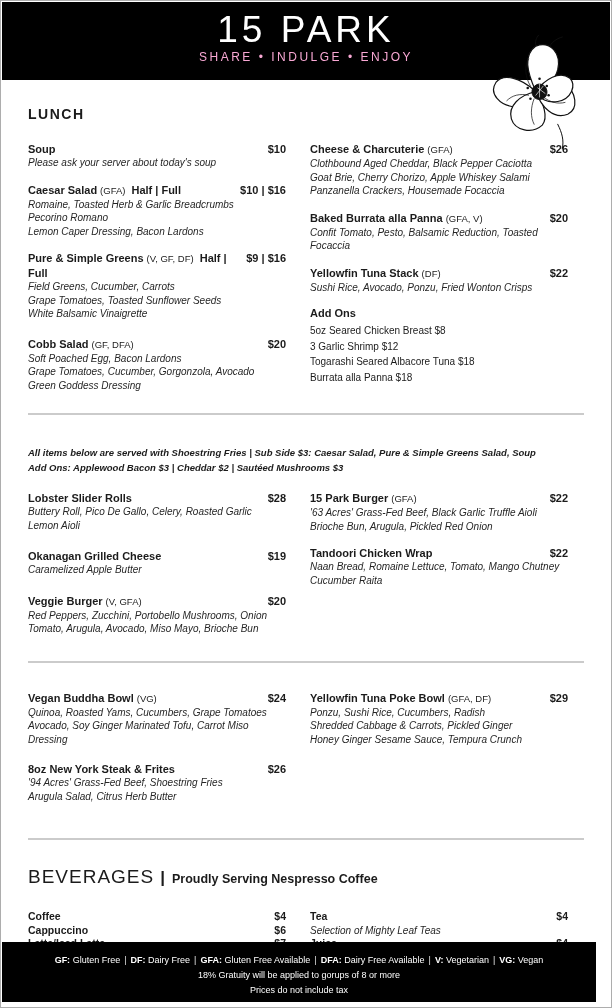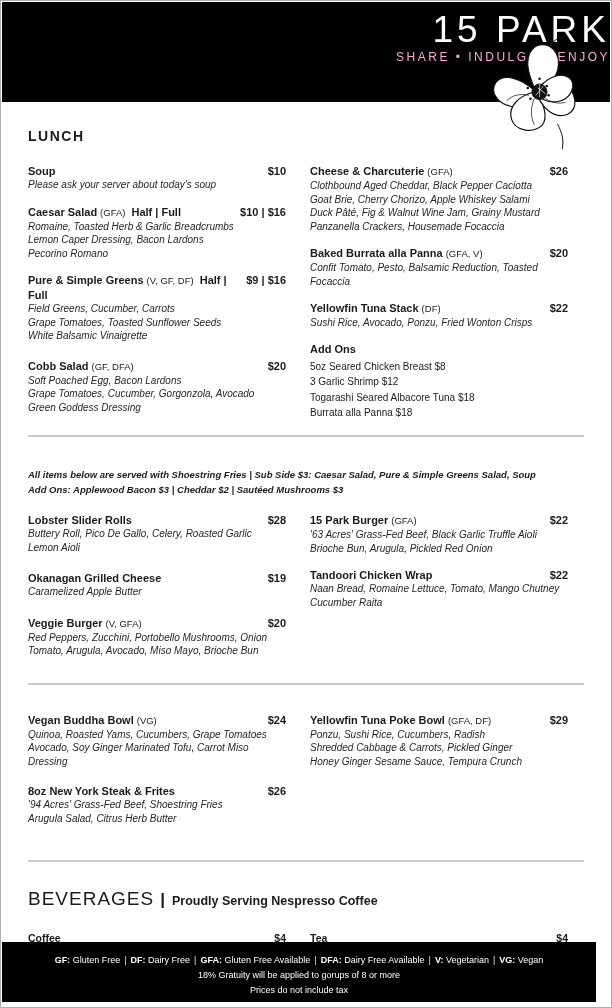--- a/index.html
+++ b/index.html
@@ -2,21 +2,21 @@
 <html><head>
 <meta charset="utf-8">
 <style>
   html,body{margin:0;padding:0;background:#e8e8e8;}
   .page{
     width:612px;height:1008px;margin:0 auto;position:relative;
     background:#fff;border:1px solid #adadad;box-sizing:border-box;
     font-family:"Liberation Sans",sans-serif;color:#1b1b1b;overflow:hidden;
   }
   
-  .header{background:#000;height:100px;margin:1px 1px 0 1px;text-align:right;}
+  .header{background:#000;height:78px;margin:1px 1px 0 1px;text-align:center;}
   .logo{color:#fff;font-size:37px;font-weight:300;letter-spacing:4px;padding-top:9px;line-height:38px;}
   .tagline{color:#f9a8d4;font-size:12px;letter-spacing:2.5px;margin-top:1px;font-weight:300;}
   .flower{position:absolute;top:32px;right:26px;width:100px;height:118px;z-index:5;}
   
   .content{padding:0 27px;}
   .lunch-title{margin:26px 0 20px 0;font-size:14px;font-weight:bold;letter-spacing:1.5px;}
   .cols{display:flex;gap:14px;}
   .col{flex:1;min-width:0;}
   .col.left{padding-right:10px;}
   .col.right{padding-right:16px;}
@@ -98,22 +98,22 @@
             </div>
           <div class="idesc">Please ask your server about today's soup</div>
         </div>
 
         <div class="item">
           <div class="ihead">
               <span><span>Caesar Salad</span><span class="itags">(GFA)</span><span class="isize">Half | Full</span></span>
               <span class="iprice">$10  |  $16</span>
             </div>
           <div class="idesc">Romaine, Toasted Herb &amp; Garlic Breadcrumbs</div>
+          <div class="idesc">Pecorino Romano</div>
           <div class="idesc">Lemon Caper Dressing, Bacon Lardons</div>
-          <div class="idesc">Pecorino Romano</div>
         </div>
 
         <div class="item">
           <div class="ihead">
               <span><span>Pure &amp; Simple Greens</span><span class="itags">(V, GF, DF)</span><span class="isize">Half | Full</span></span>
               <span class="iprice">$9 |  $16</span>
             </div>
           <div class="idesc">Field Greens, Cucumber, Carrots</div>
           <div class="idesc">Grape Tomatoes, Toasted Sunflower Seeds</div>
           <div class="idesc">White Balsamic Vinaigrette</div>
@@ -132,21 +132,20 @@
       </div>
       <div class="col right">
 
         <div class="item">
           <div class="ihead">
               <span><span>Cheese &amp; Charcuterie</span><span class="itags">(GFA)</span></span>
               <span class="iprice">$26</span>
             </div>
           <div class="idesc">Clothbound Aged Cheddar, Black Pepper Caciotta</div>
           <div class="idesc">Goat Brie, Cherry Chorizo, Apple Whiskey Salami</div>
-          <div class="idesc">Duck Pâté, Fig &amp; Walnut Wine Jam, Grainy Mustard</div>
           <div class="idesc">Panzanella Crackers, Housemade Focaccia</div>
         </div>
 
         <div class="item">
           <div class="ihead">
               <span><span>Baked Burrata alla Panna</span><span class="itags">(GFA, V)</span></span>
               <span class="iprice">$20</span>
             </div>
           <div class="idesc">Confit Tomato, Pesto, Balsamic Reduction, Toasted Focaccia</div>
         </div>

